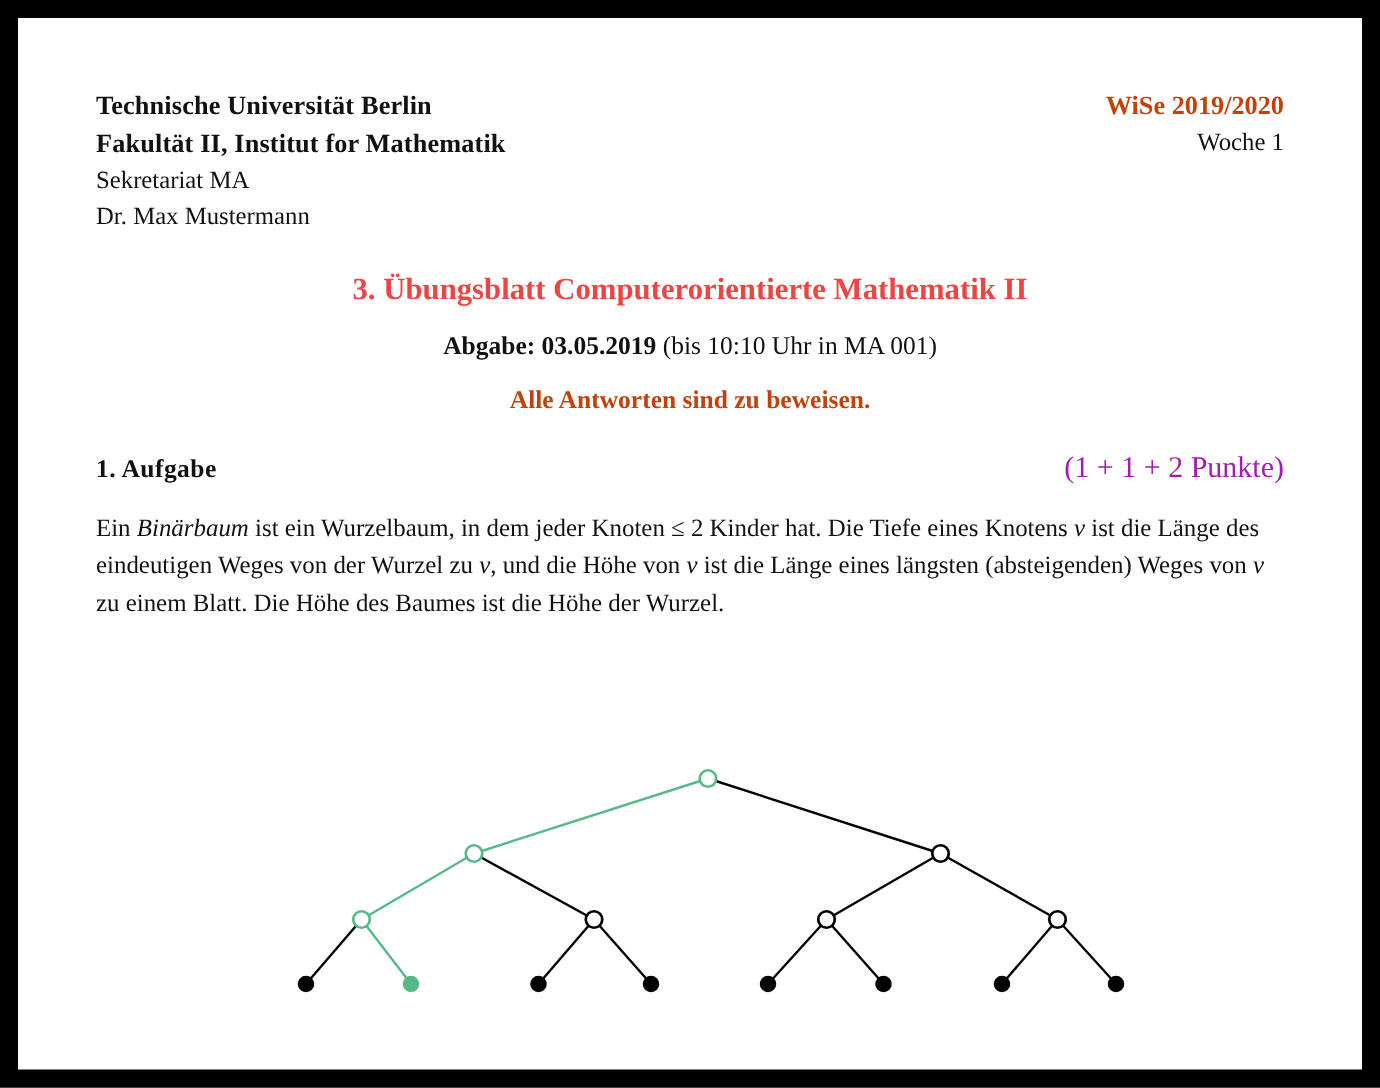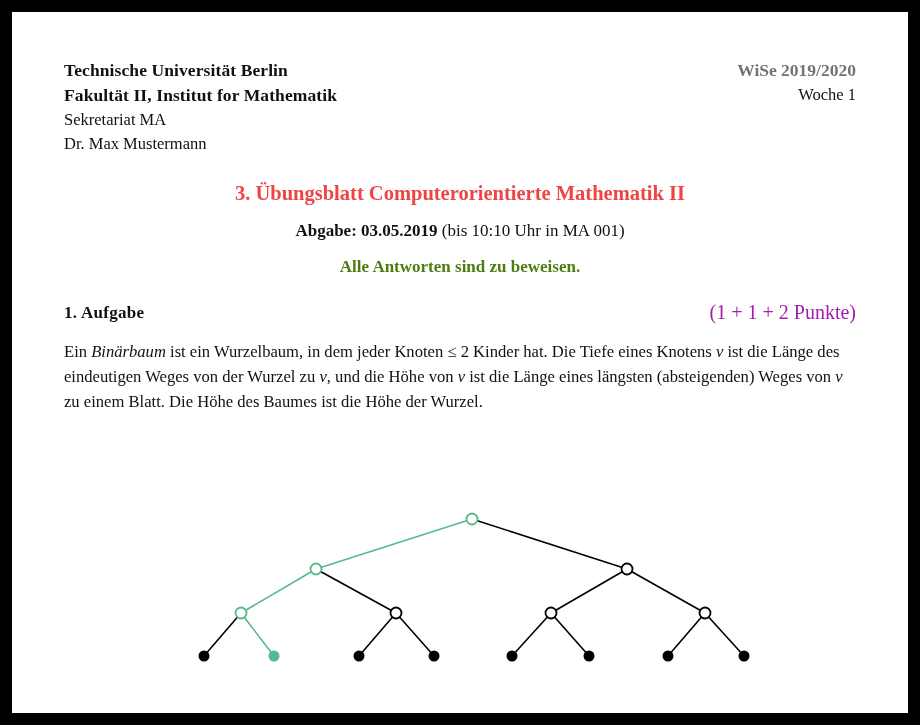--- a/index.html
+++ b/index.html
@@ -36,21 +36,21 @@
   .hdr-left-bold {
     font-weight: bold;
     font-size: 17.5px;
     color: #111;
     line-height: 1.42;
     letter-spacing: 0.1px;
   }
   .hdr-right-bold {
     font-weight: bold;
     font-size: 17.5px;
-    color: #737373;
+    color: #c2410c;
     line-height: 1.42;
   }
   .hdr-right-plain {
     font-size: 16.5px;
     color: #111;
     line-height: 1.45;
     text-align: right;
   }
   .hdr-plain {
     font-size: 16.5px;
@@ -69,21 +69,21 @@
     text-align: center;
     font-size: 17px;
     color: #111;
     margin-top: 16px;
   }
   .subtitle b { font-weight: bold; }
   .notice {
     text-align: center;
     font-weight: bold;
     font-size: 17px;
-    color: #4d7c0f;
+    color: #c2410c;
     margin-top: 16px;
   }
   
   .ex-row {
     display: flex;
     justify-content: space-between;
     align-items: center;
     margin-top: 24px;
   }
   .ex-title {

